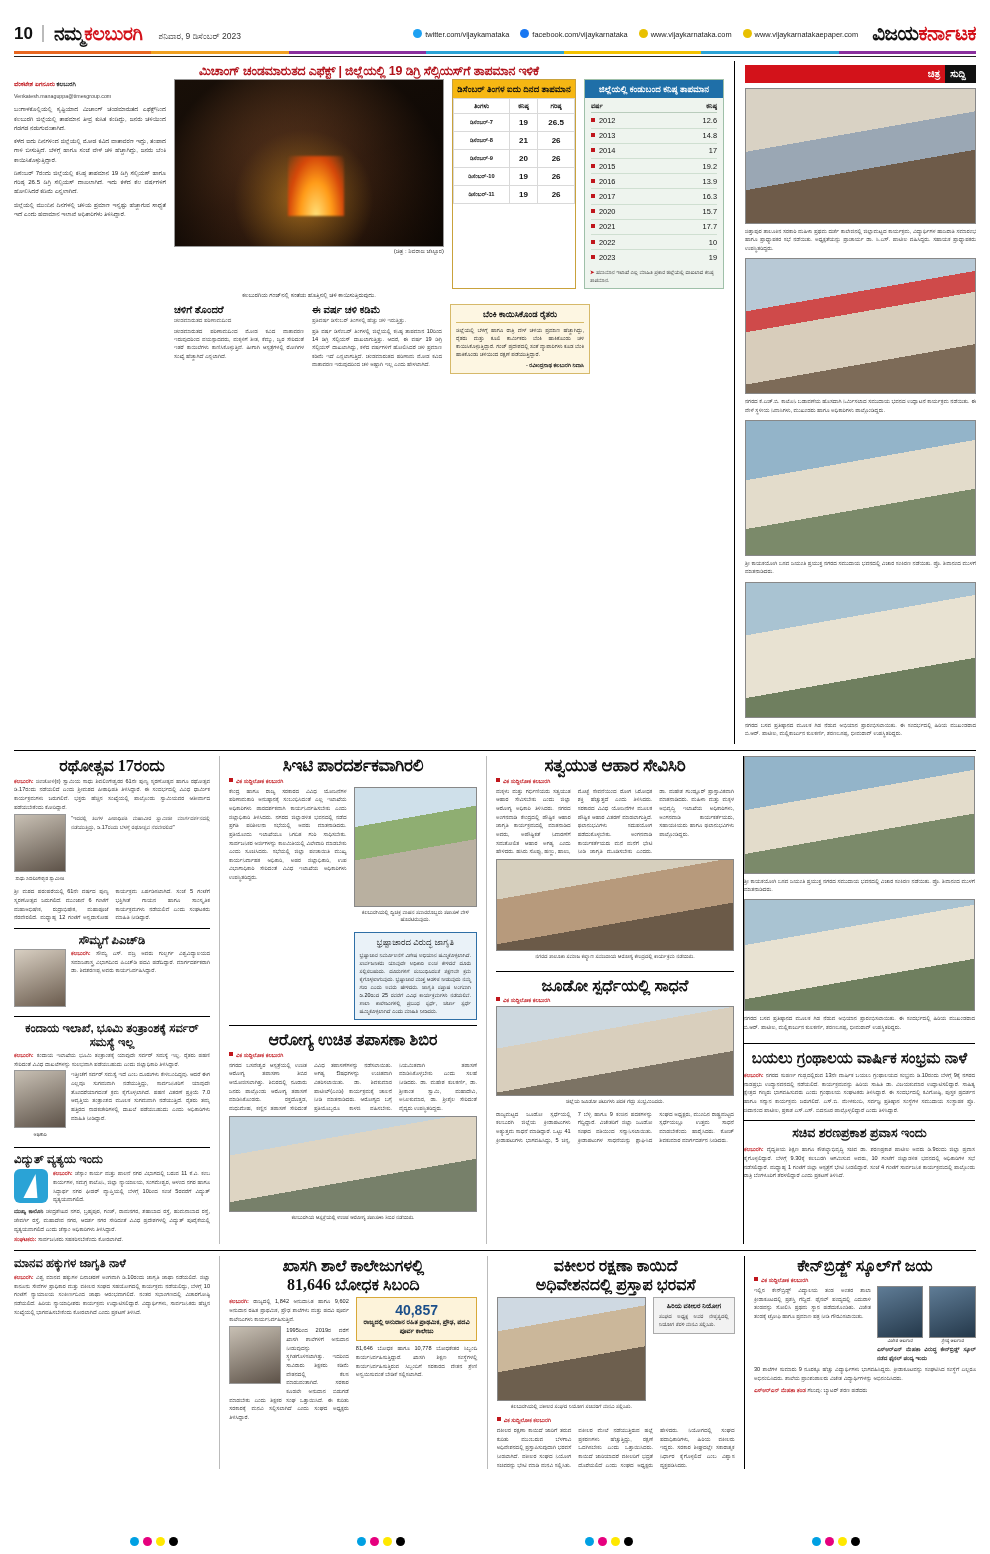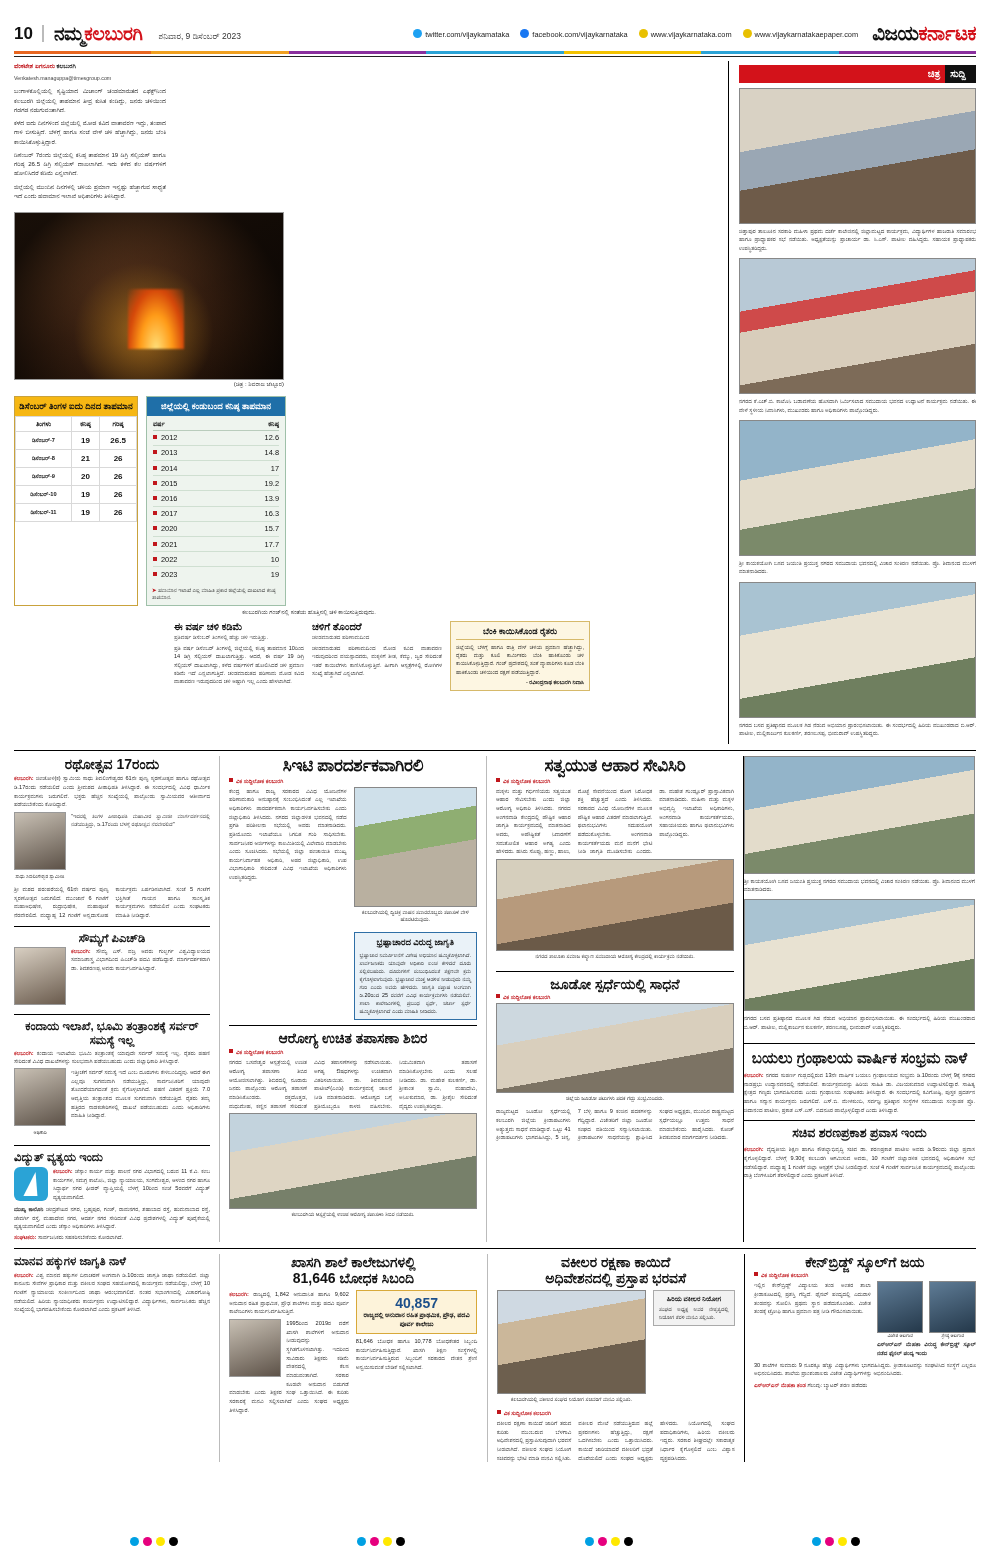--- a/index.html
+++ b/index.html
@@ -29,21 +29,21 @@
   .rainbow { height: 3px; display:flex; margin-bottom:2px; }
   .rainbow i { flex:1; display:block; }
   .hrule { height:1px; background:#222; margin-bottom: 4px; }
 
   
   .lead-wrap { display:flex; gap: 10px; }
   .lead-left { width: 716px; }
   .kicker { font-size: 12.5px; color:#b2121a; font-weight:bold; text-align:center; letter-spacing:-.2px; margin-top:3px; }
   .bighead { font-size: 40px; font-weight: bold; text-align:center; letter-spacing:-1px; line-height:1.12; margin: 2px 0 6px; }
 
-  .lead-body { display:flex; gap: 8px; flex-direction: column; }
+  .lead-body { display:flex; gap: 8px; }
   .lead-col-text { width: 152px; font-size:6.1px; line-height:1.52; text-align:justify; color:#222; }
   .byline-red { color:#c0161c; font-weight:bold; font-size:6.2px; }
   .byline-blk { font-weight:bold; }
   .lead-col-text p { margin-bottom:4px; }
 
   .lead-photo { width: 270px; }
   .photo-box { background:linear-gradient(160deg,#6b4326,#2e1b10 55%,#120a05); width:100%; height:168px; position:relative; overflow:hidden; border:1px solid #999; }
   .photo-box.fire::after { content:""; position:absolute; left:42%; bottom:18%; width:56px; height:60px;
      background: radial-gradient(ellipse at 50% 100%, #ffe07a 0%, #ff9b18 40%, #d4470a 70%, rgba(110,30,0,0) 100%); filter: blur(1px); }
   .photo-box.fire::before { content:""; position:absolute; inset:0;
@@ -99,21 +99,21 @@
   .thin-rule { border-top:1px solid #000; margin:6px 0 4px; }
 
   
   .band { border-top:1px solid #000; margin-top:6px; padding-top:5px; display:flex; gap:9px; }
   .col-a { width:196px; }
   .col-b { width:258px; border-left:1px solid #bbb; padding-left:9px; }
   .col-c { width:248px; border-left:1px solid #bbb; padding-left:9px; }
   .col-d { width:232px; border-left:1px solid #000; padding-left:0; }
 
   .hd-lg { font-size:17px; font-weight:bold; text-align:center; line-height:1.18; letter-spacing:-.3px; }
-  .hd-md { font-size:14px; font-weight:bold; text-align:center; line-height:1.2; }
+  .hd-md { font-size:16px; font-weight:bold; text-align:center; line-height:1.2;font-family:Liberation Serif, serif; }
   .hd-sm { font-size:11.5px; font-weight:bold; text-align:center; line-height:1.22; }
   .tagline { font-size:5.6px; color:#c0161c; font-weight:bold; margin:2px 0 2px; }
   .tagline .sq { width:4px;height:4px;background:#c0161c;display:inline-block;margin-right:3px;vertical-align:1px;}
   .body-txt { font-size:5.6px; line-height:1.55; text-align:justify; color:#222; }
   .body-txt.c2 { column-count:2; column-gap:7px; }
   .body-txt.c3 { column-count:3; column-gap:7px; }
 
   .mug { width:52px; height:58px; float:left; margin:0 5px 3px 0; border:1px solid #999;
      background:linear-gradient(160deg,#c8c0b4,#5d5248); }
   .mug.f { background:linear-gradient(160deg,#d8cfc2,#6a5b4d); }
@@ -121,21 +121,21 @@
 
   .inpic { width:100%; border:1px solid #888; position:relative; overflow:hidden; }
   .ip-bike { height:120px; background:linear-gradient(170deg,#cfe0ea 0 28%,#8fae72 28% 52%,#b9b0a0 52% 100%); }
   .ip-hall { height:92px; background:linear-gradient(170deg,#d6cfbd 0 30%,#b79a7c 30% 64%,#6b5a48 64% 100%); }
   .ip-judo { height:90px; background:linear-gradient(170deg,#cdd8df 0 32%,#d9cfbd 32% 66%,#7c7364 66% 100%); }
   .ip-camp { height:96px; background:linear-gradient(170deg,#c3d3dd 0 28%,#ded5c3 28% 62%,#77806a 62% 100%); }
   .ip-rel  { height:104px; background:linear-gradient(170deg,#cfd9e2 0 26%,#cbb79a 26% 58%,#6d5f4e 58% 100%); }
   .ip-cap { font-size:5.4px; line-height:1.45; text-align:center; padding:2px 0 4px; }
 
   .bluebox { border:1px solid #2f6fa6; background:#eaf2f8; padding:4px 5px; margin-top:4px; }
-  .bluebox-h { font-size:8.5px; font-weight:bold; text-align:center; line-height:1.22; margin-bottom:3px; }
+  .bluebox-h { font-size:8.5px; font-weight:normal; text-align:center; line-height:1.22; margin-bottom:3px; }
   .bluebox-b { font-size:5.4px; line-height:1.5; text-align:justify; }
 
   .greybox { border:1px solid #aaa; background:#f2f2f2; padding:4px 5px; }
   .greybox-b { font-size:5.4px; line-height:1.5; text-align:justify; }
 
   .yellowbox { border:1px solid #d8a93a; background:#fdf3da; padding:4px 6px; text-align:center; }
   .yellowbox .n { font-size:14px; font-weight:bold; color:#1b4f8a; }
   .yellowbox .t { font-size:6.4px; font-weight:bold; line-height:1.4; }
 
   .bolt { width:34px;height:34px;background:#2aa3d6;border-radius:6px;float:left;margin:0 5px 2px 0;position:relative;}
@@ -189,20 +189,21 @@
     <i style="background:#2aa3d6"></i>
       <i style="background:#f2c200"></i>
       <i style="background:#2aa3d6"></i>
       <i style="background:#8a2f9e"></i>
   </div>
   <div class="hrule"></div>
 
   <div class="lead-wrap">
 
     <div class="lead-left">
+      <div class="kicker">ಮಿಚಾಂಗ್ ಚಂಡಮಾರುತದ ಎಫೆಕ್ಟ್ | ಜಿಲ್ಲೆಯಲ್ಲಿ 19 ಡಿಗ್ರಿ ಸೆಲ್ಸಿಯಸ್‌ಗೆ ತಾಪಮಾನ ಇಳಿಕೆ</div>
 
       <div class="lead-body">
 
         <div class="lead-col-text">
           <p><span class="byline-red">ವೆಂಕಟೇಶ ಏಗನೂರು</span>
              <span class="byline-blk">ಕಲಬುರಗಿ</span></p>
           <p style="font-size:5.3px;color:#444">Venkatesh.managuppa@timesgroup.com</p>
           <p>ಬಂಗಾಳಕೊಲ್ಲಿಯಲ್ಲಿ ಸೃಷ್ಟಿಯಾದ ಮಿಚಾಂಗ್ ಚಂಡಮಾರುತದ ಎಫೆಕ್ಟ್‌ನಿಂದ ಕಲಬುರಗಿ ಜಿಲ್ಲೆಯಲ್ಲಿ ತಾಪಮಾನ ತೀವ್ರ ಕುಸಿತ ಕಂಡಿದ್ದು, ಜನರು ಚಳಿಯಿಂದ ಗಡಗಡ ನಡುಗುವಂತಾಗಿದೆ.</p>
           <p>ಕಳೆದ ಐದು ದಿನಗಳಿಂದ ಜಿಲ್ಲೆಯಲ್ಲಿ ಮೋಡ ಕವಿದ ವಾತಾವರಣ ಇದ್ದು, ತಂಪಾದ ಗಾಳಿ ಬೀಸುತ್ತಿದೆ. ಬೆಳಗ್ಗೆ ಹಾಗೂ ಸಂಜೆ ವೇಳೆ ಚಳಿ ಹೆಚ್ಚಾಗಿದ್ದು, ಜನರು ಬೆಂಕಿ ಕಾಯಿಸಿಕೊಳ್ಳುತ್ತಿದ್ದಾರೆ.</p>
           <p>ಡಿಸೆಂಬರ್ 7ರಂದು ಜಿಲ್ಲೆಯಲ್ಲಿ ಕನಿಷ್ಠ ತಾಪಮಾನ 19 ಡಿಗ್ರಿ ಸೆಲ್ಸಿಯಸ್ ಹಾಗೂ ಗರಿಷ್ಠ 26.5 ಡಿಗ್ರಿ ಸೆಲ್ಸಿಯಸ್ ದಾಖಲಾಗಿದೆ. ಇದು ಕಳೆದ ಕೆಲ ವರ್ಷಗಳಿಗೆ ಹೋಲಿಸಿದರೆ ಕಡಿಮೆ ಎನ್ನಲಾಗಿದೆ.</p>
@@ -304,28 +305,28 @@
             <div class="yr-note"><span class="arrow">➤</span> <span>ಹವಾಮಾನ ಇಲಾಖೆ ಎಲ್ಲ ಮಾಹಿತಿ ಪ್ರಕಾರ ಜಿಲ್ಲೆಯಲ್ಲಿ ದಾಖಲಾದ ಕನಿಷ್ಠ ತಾಪಮಾನ.</span></div>
           </div>
         </div>
       </div>
 
       <div class="photo-cap" style="width:270px;margin-left:160px">ಕಲಬುರಗಿಯ ಗಂಜ್‌ನಲ್ಲಿ ಸಂತೆಯ ಹೊತ್ತಿನಲ್ಲಿ ಚಳಿ ಕಾಯಿಸುತ್ತಿರುವುದು.</div>
 
       <div class="subheads">
         <div class="sub-col" style="width:152px"></div>
         <div class="sub-col">
+          <div class="sub-h">ಚಳಿಗೆ ತೊಂದರೆ</div>
+          <div class="sub-s">ಚಂಡಮಾರುತದ ಪರಿಣಾಮದಿಂದ</div>
+          <div class="sub-b">ಚಂಡಮಾರುತದ ಪರಿಣಾಮದಿಂದ ಮೋಡ ಕವಿದ ವಾತಾವರಣ ಇರುವುದರಿಂದ ವಯಸ್ಸಾದವರು, ಮಕ್ಕಳಿಗೆ ಶೀತ, ಕೆಮ್ಮು, ಜ್ವರ ಸೇರಿದಂತೆ ಇತರೆ ಕಾಯಿಲೆಗಳು ಕಾಣಿಸಿಕೊಳ್ಳುತ್ತಿವೆ. ಹೀಗಾಗಿ ಆಸ್ಪತ್ರೆಗಳಲ್ಲಿ ರೋಗಿಗಳ ಸಂಖ್ಯೆ ಹೆಚ್ಚಾಗಿದೆ ಎನ್ನಲಾಗಿದೆ.</div>
+        </div>
+        <div class="sub-col">
           <div class="sub-h">ಈ ವರ್ಷ ಚಳಿ ಕಡಿಮೆ</div>
           <div class="sub-s">ಪ್ರತಿವರ್ಷ ಡಿಸೆಂಬರ್ ತಿಂಗಳಲ್ಲಿ ಹೆಚ್ಚು ಚಳಿ ಇರುತ್ತಿತ್ತು.</div>
           <div class="sub-b">ಪ್ರತಿ ವರ್ಷ ಡಿಸೆಂಬರ್ ತಿಂಗಳಲ್ಲಿ ಜಿಲ್ಲೆಯಲ್ಲಿ ಕನಿಷ್ಠ ತಾಪಮಾನ 10ರಿಂದ 14 ಡಿಗ್ರಿ ಸೆಲ್ಸಿಯಸ್ ದಾಖಲಾಗುತ್ತಿತ್ತು. ಆದರೆ, ಈ ವರ್ಷ 19 ಡಿಗ್ರಿ ಸೆಲ್ಸಿಯಸ್ ದಾಖಲಾಗಿದ್ದು, ಕಳೆದ ವರ್ಷಗಳಿಗೆ ಹೋಲಿಸಿದರೆ ಚಳಿ ಪ್ರಮಾಣ ಕಡಿಮೆ ಇದೆ ಎನ್ನಲಾಗುತ್ತಿದೆ. ಚಂಡಮಾರುತದ ಪರಿಣಾಮ ಮೋಡ ಕವಿದ ವಾತಾವರಣ ಇರುವುದರಿಂದ ಚಳಿ ಅಷ್ಟಾಗಿ ಇಲ್ಲ ಎಂದು ಹೇಳಲಾಗಿದೆ.</div>
-        </div>
-        <div class="sub-col">
-          <div class="sub-h">ಚಳಿಗೆ ತೊಂದರೆ</div>
-          <div class="sub-s">ಚಂಡಮಾರುತದ ಪರಿಣಾಮದಿಂದ</div>
-          <div class="sub-b">ಚಂಡಮಾರುತದ ಪರಿಣಾಮದಿಂದ ಮೋಡ ಕವಿದ ವಾತಾವರಣ ಇರುವುದರಿಂದ ವಯಸ್ಸಾದವರು, ಮಕ್ಕಳಿಗೆ ಶೀತ, ಕೆಮ್ಮು, ಜ್ವರ ಸೇರಿದಂತೆ ಇತರೆ ಕಾಯಿಲೆಗಳು ಕಾಣಿಸಿಕೊಳ್ಳುತ್ತಿವೆ. ಹೀಗಾಗಿ ಆಸ್ಪತ್ರೆಗಳಲ್ಲಿ ರೋಗಿಗಳ ಸಂಖ್ಯೆ ಹೆಚ್ಚಾಗಿದೆ ಎನ್ನಲಾಗಿದೆ.</div>
         </div>
         <div class="sub-col wide">
           <div class="boxnote">
             <div class="boxnote-h">ಬೆಂಕಿ ಕಾಯಿಸಿಕೊಂಡ ರೈತರು</div>
             <div class="boxnote-b">ಜಿಲ್ಲೆಯಲ್ಲಿ ಬೆಳಗ್ಗೆ ಹಾಗೂ ರಾತ್ರಿ ವೇಳೆ ಚಳಿಯ ಪ್ರಮಾಣ ಹೆಚ್ಚಾಗಿದ್ದು, ರೈತರು ಮತ್ತು ಕೂಲಿ ಕಾರ್ಮಿಕರು ಬೆಂಕಿ ಹಾಕಿಕೊಂಡು ಚಳಿ ಕಾಯಿಸಿಕೊಳ್ಳುತ್ತಿದ್ದಾರೆ. ಗಂಜ್ ಪ್ರದೇಶದಲ್ಲಿ ಸಂತೆ ವ್ಯಾಪಾರಿಗಳು ಕೂಡ ಬೆಂಕಿ ಹಾಕಿಕೊಂಡು ಚಳಿಯಿಂದ ರಕ್ಷಣೆ ಪಡೆಯುತ್ತಿದ್ದಾರೆ.</div>
             <div class="sign">- ರವೀಂದ್ರನಾಥ ಕಲಬುರಗಿ ನಿವಾಸಿ</div>
           </div>
         </div>
       </div>
     </div>

